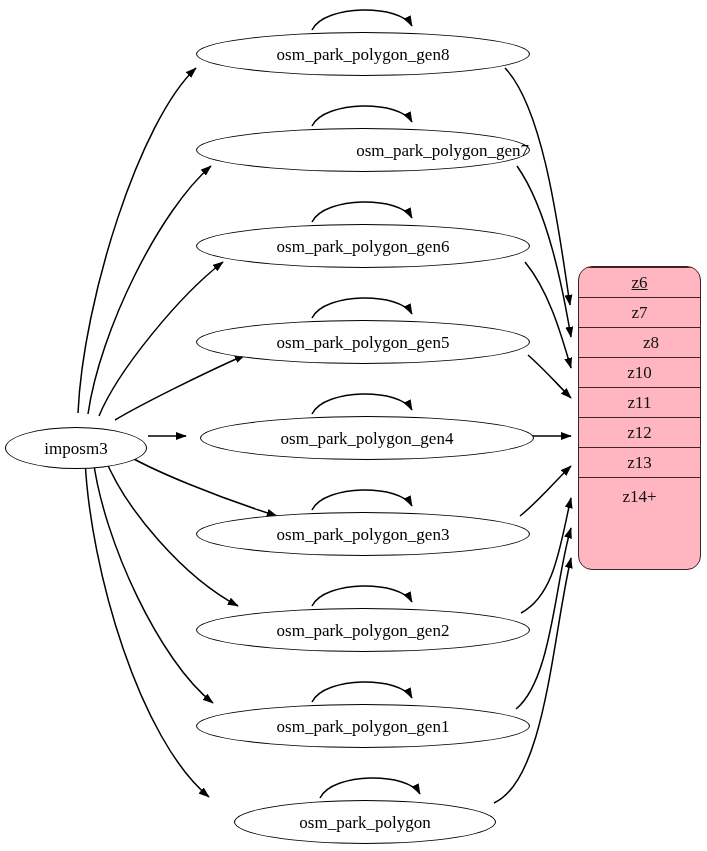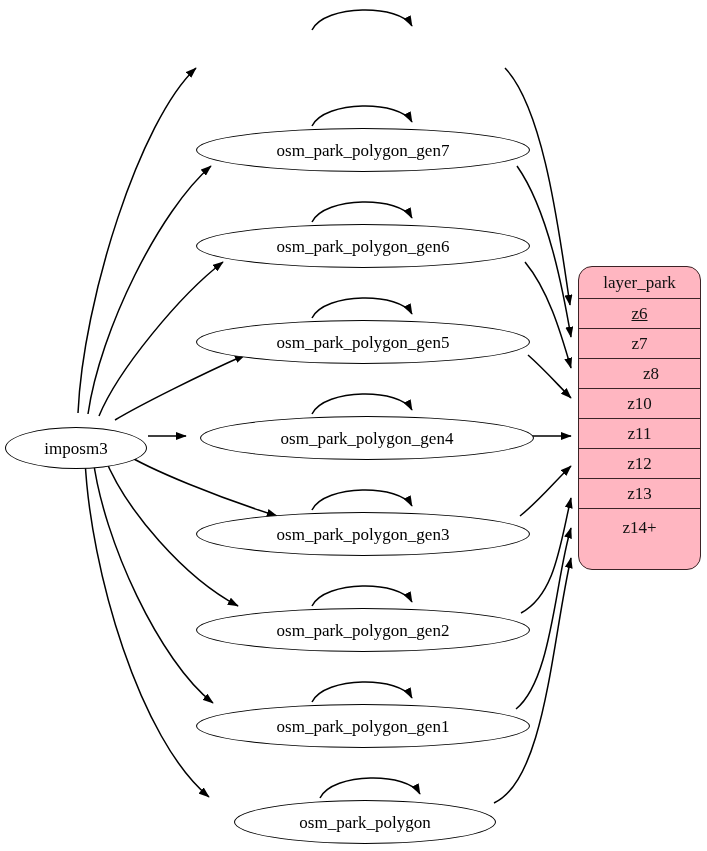--- a/index.html
+++ b/index.html
@@ -59,21 +59,24 @@
       <path d="M312,606 C325,580 400,580 412,602"></path>
       <path d="M312,702 C325,676 400,676 412,698"></path>
       <path d="M320,798 C333,772 408,772 420,794"></path>
     </g>
   </svg>
 
   <div class="node ellipse" style="left:5px;top:427px;width:142px;height:42px;">
     <span class="nlabel">imposm3</span>
   </div>
 
-  <div class="node ellipse" style="left:196px;top:128px;width:334px;height:44px;">
+  <div class="node ellipse" style="left:196px;top:32px;width:334px;height:44px;">
+    <span class="nlabel">osm_park_polygon_gen8</span>
+  </div>
+  <div class="node ellipse" style="left:196px;top:128px;width:334px;height:44px;justify-content:flex-end;">
     <span class="nlabel">osm_park_polygon_gen7</span>
   </div>
   <div class="node ellipse" style="left:196px;top:224px;width:334px;height:44px;">
     <span class="nlabel">osm_park_polygon_gen6</span>
   </div>
   <div class="node ellipse" style="left:196px;top:320px;width:334px;height:44px;">
     <span class="nlabel">osm_park_polygon_gen5</span>
   </div>
   <div class="node ellipse" style="left:200px;top:416px;width:334px;height:44px;">
     <span class="nlabel">osm_park_polygon_gen4</span>
@@ -85,21 +88,20 @@
     <span class="nlabel">osm_park_polygon_gen2</span>
   </div>
   <div class="node ellipse" style="left:196px;top:704px;width:334px;height:44px;">
     <span class="nlabel">osm_park_polygon_gen1</span>
   </div>
   <div class="node ellipse" style="left:234px;top:800px;width:262px;height:44px;text-align:right;">
     <span class="nlabel">osm_park_polygon</span>
   </div>
 
   <div id="table" style="left:578px;top:266px;width:123px;height:304px;">
-    <div class="trow first" style="height:31px;">layer_park</div>
     <div class="trow" style="height:30px;text-decoration:underline;">z6</div>
     <div class="trow" style="height:30px;">z7</div>
     <div class="trow" style="height:30px;padding-left:23px;">z8</div>
     <div class="trow" style="height:30px;">z10</div>
     <div class="trow" style="height:30px;">z11</div>
     <div class="trow" style="height:30px;">z12</div>
     <div class="trow" style="height:30px;">z13</div>
     <div class="trow" style="height:39px;">z14+</div>
   </div>
 

